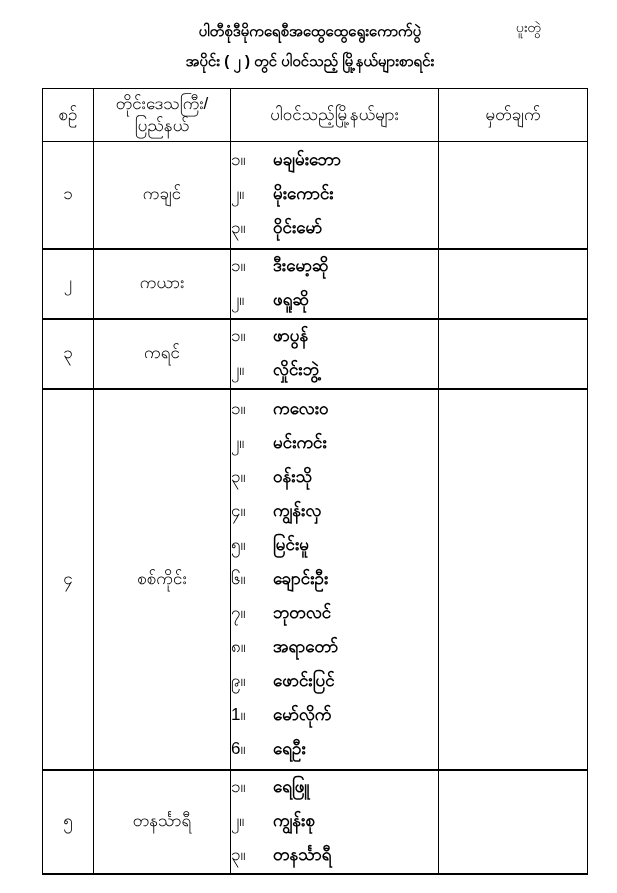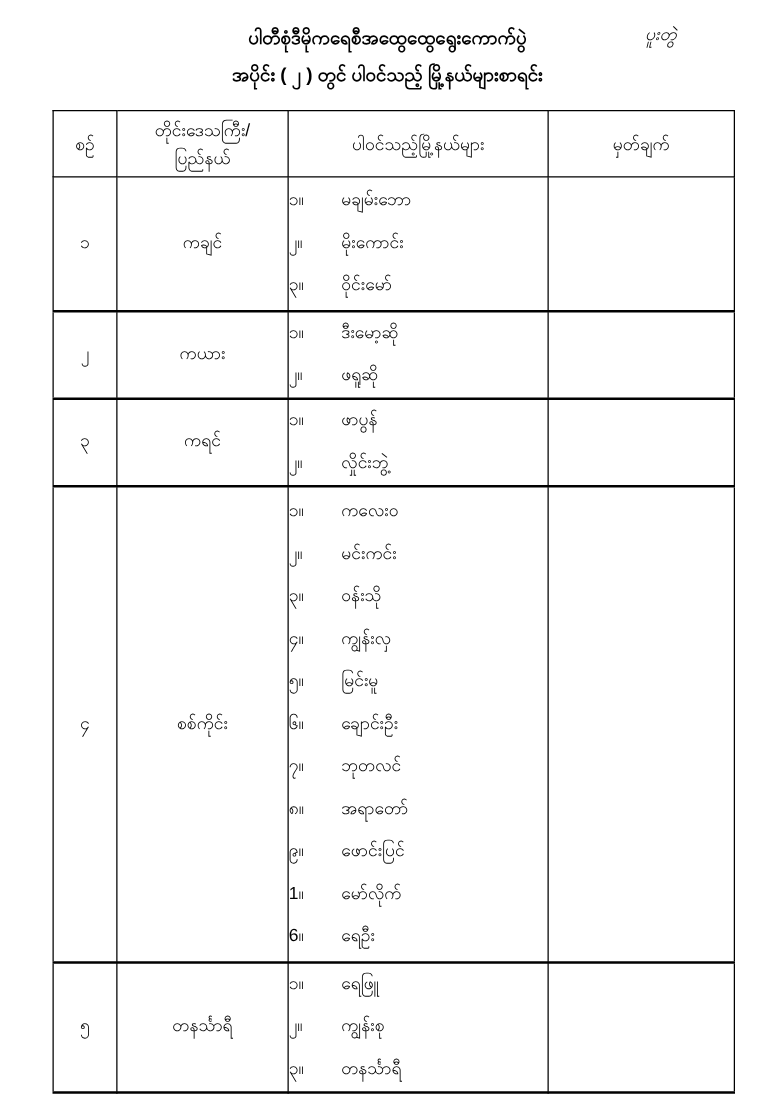--- a/index.html
+++ b/index.html
@@ -21,29 +21,28 @@
     text-align: center;
     font-weight: 700;
     font-size: 15px;
     line-height: 30px;
   }
   .annex {
     position: absolute;
     top: 14px; left: 516px;
     font-size: 14px;
     line-height: 26px;
-    font-style: italic;
   }
   table.main {
     position: absolute;
     left: 42px; top: 88px;
     width: 545px;
     border-collapse: collapse;
     table-layout: fixed;
-    font-size: 14px;
+    font-size: 17px;
     border: 1px solid #000;
     border-bottom: 2px solid #000;
   }
   table.main th, table.main td {
     border: 1px solid #000;
     padding: 0;
     overflow: hidden;
   }
   thead tr { height: 53px; }
   th {
@@ -61,21 +60,21 @@
   td.c-no, td.c-region {
     text-align: center;
     vertical-align: middle;
   }
   td.c-townships {
     vertical-align: middle;
     padding-left: 20px;
   }
   .tw { display: flex; align-items: center; height: 34px; }
   .tw .num { flex: 0 0 42px; width: 42px; }
-  .tw .nm { flex: 1 1 auto; }
+  .tw .nm { flex: 1 1 auto; font-weight: bold; }
   td.c-remark { background: #ffffff; }
 </style>
 </head>
 <body>
 
 <div class="page">
 
   <div class="annex">ပူးတွဲ</div>
 
   <div class="title-block">

